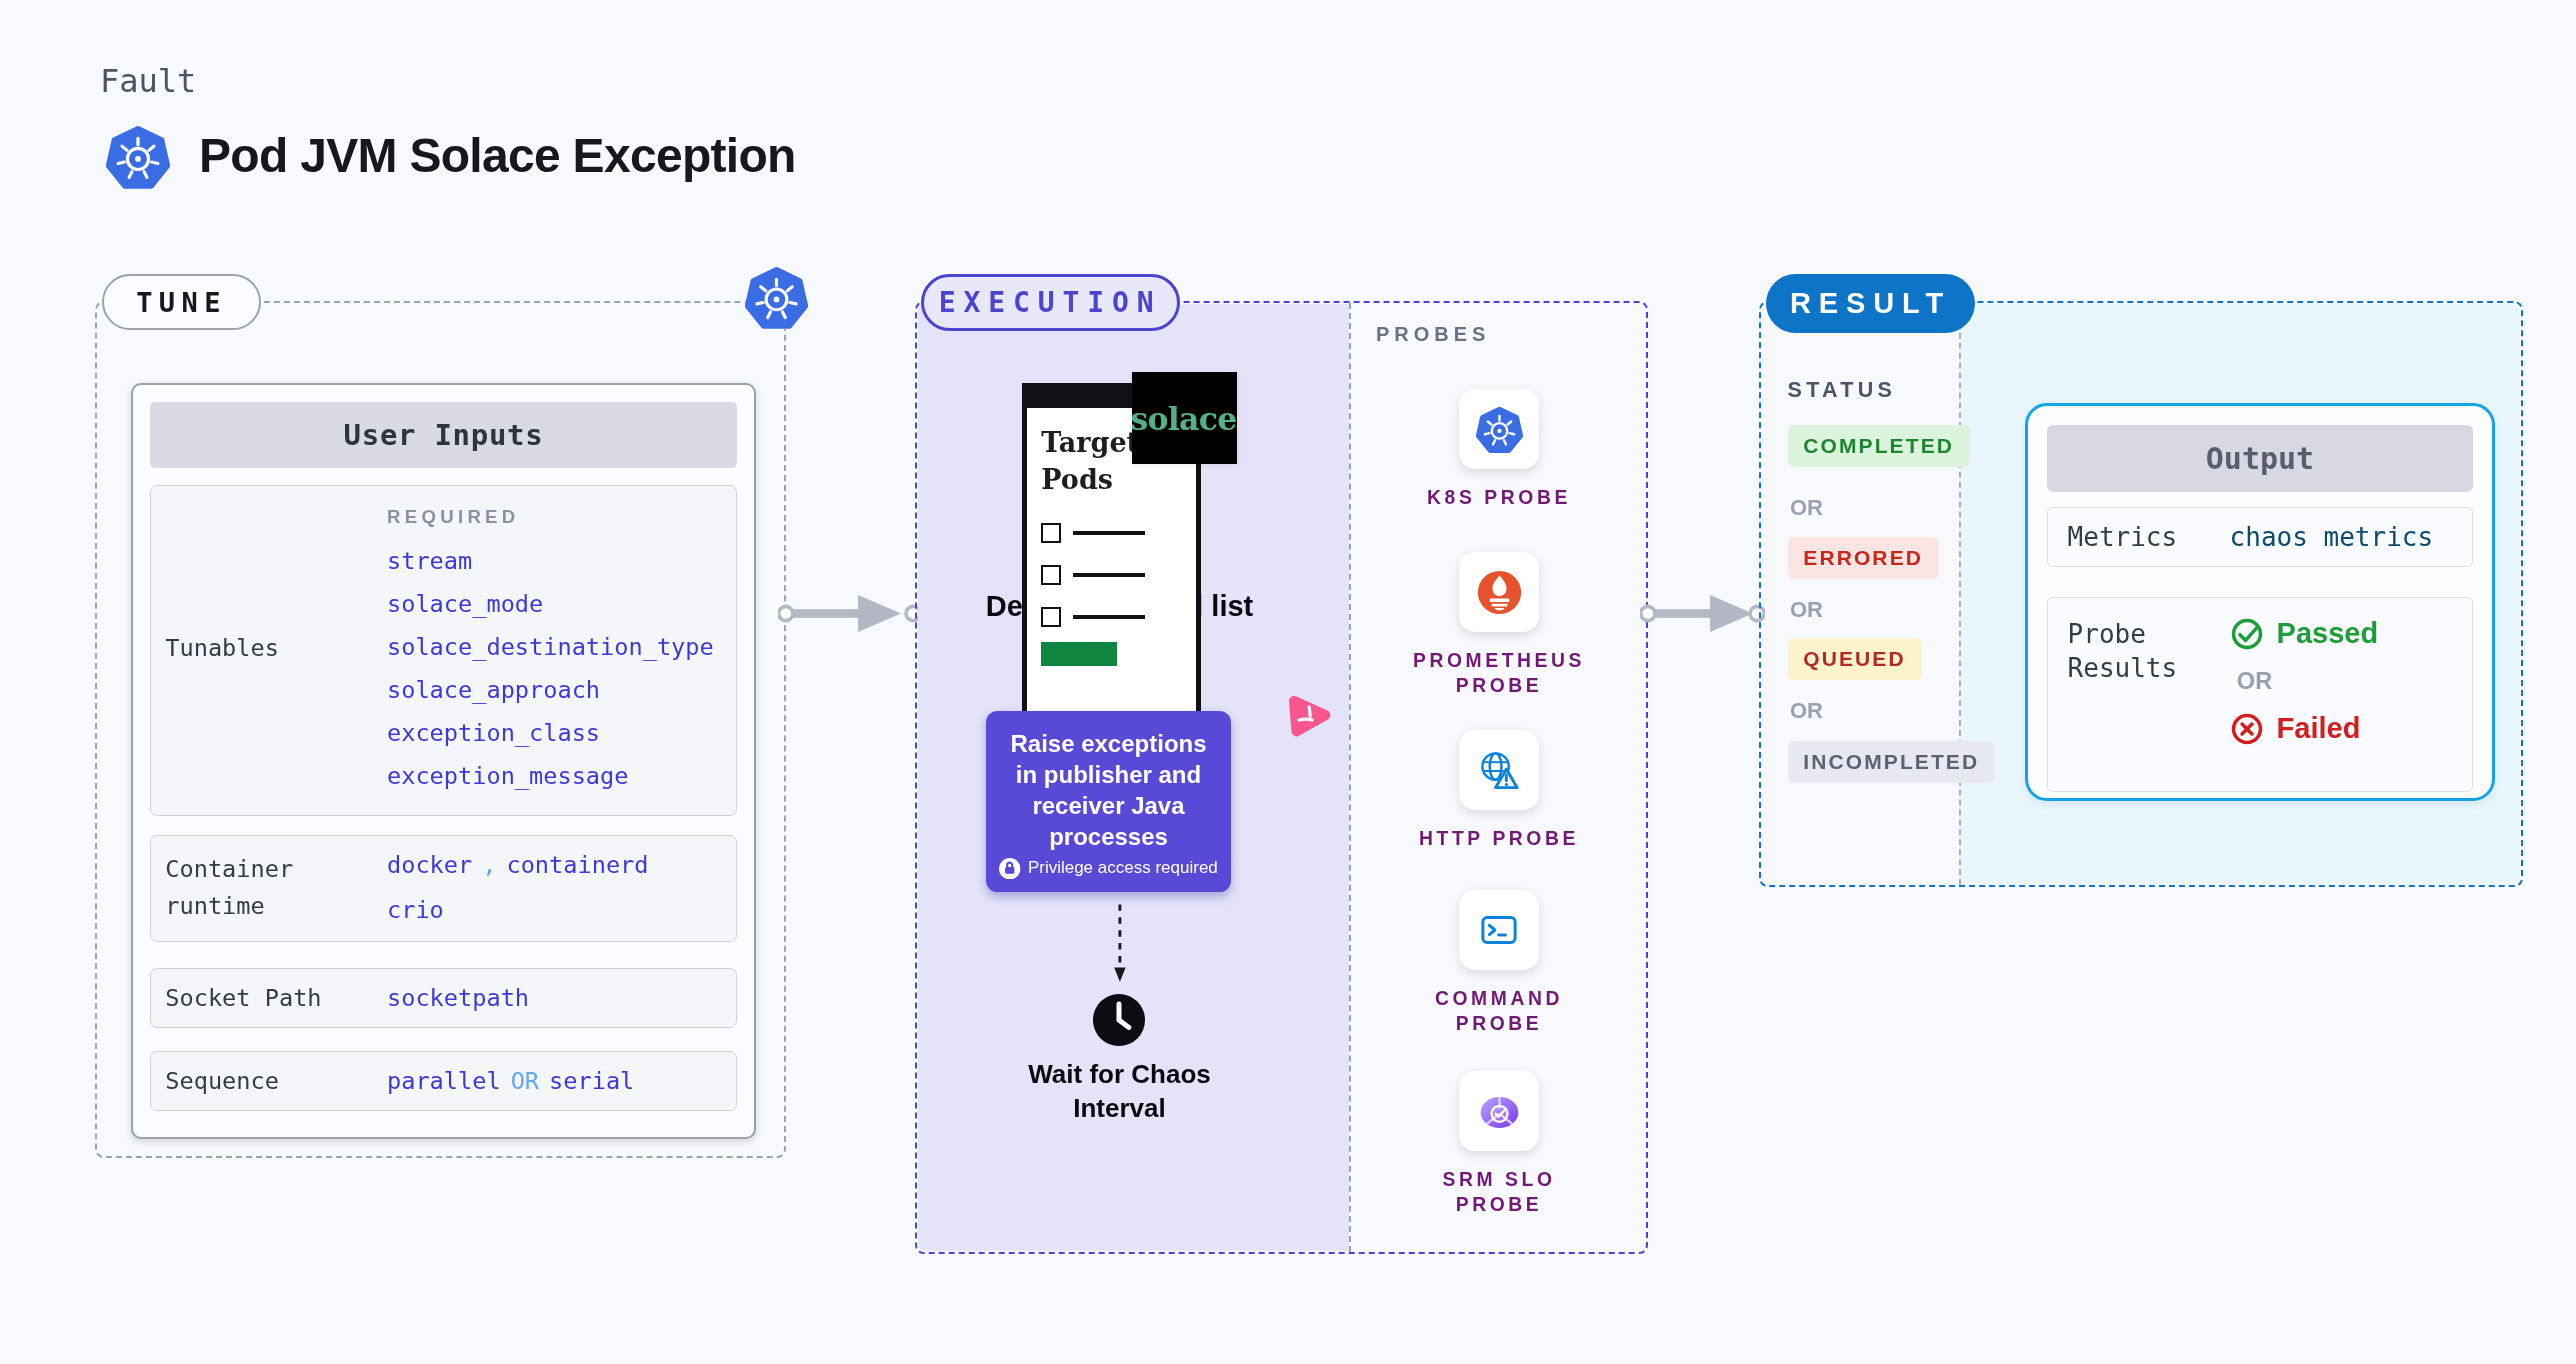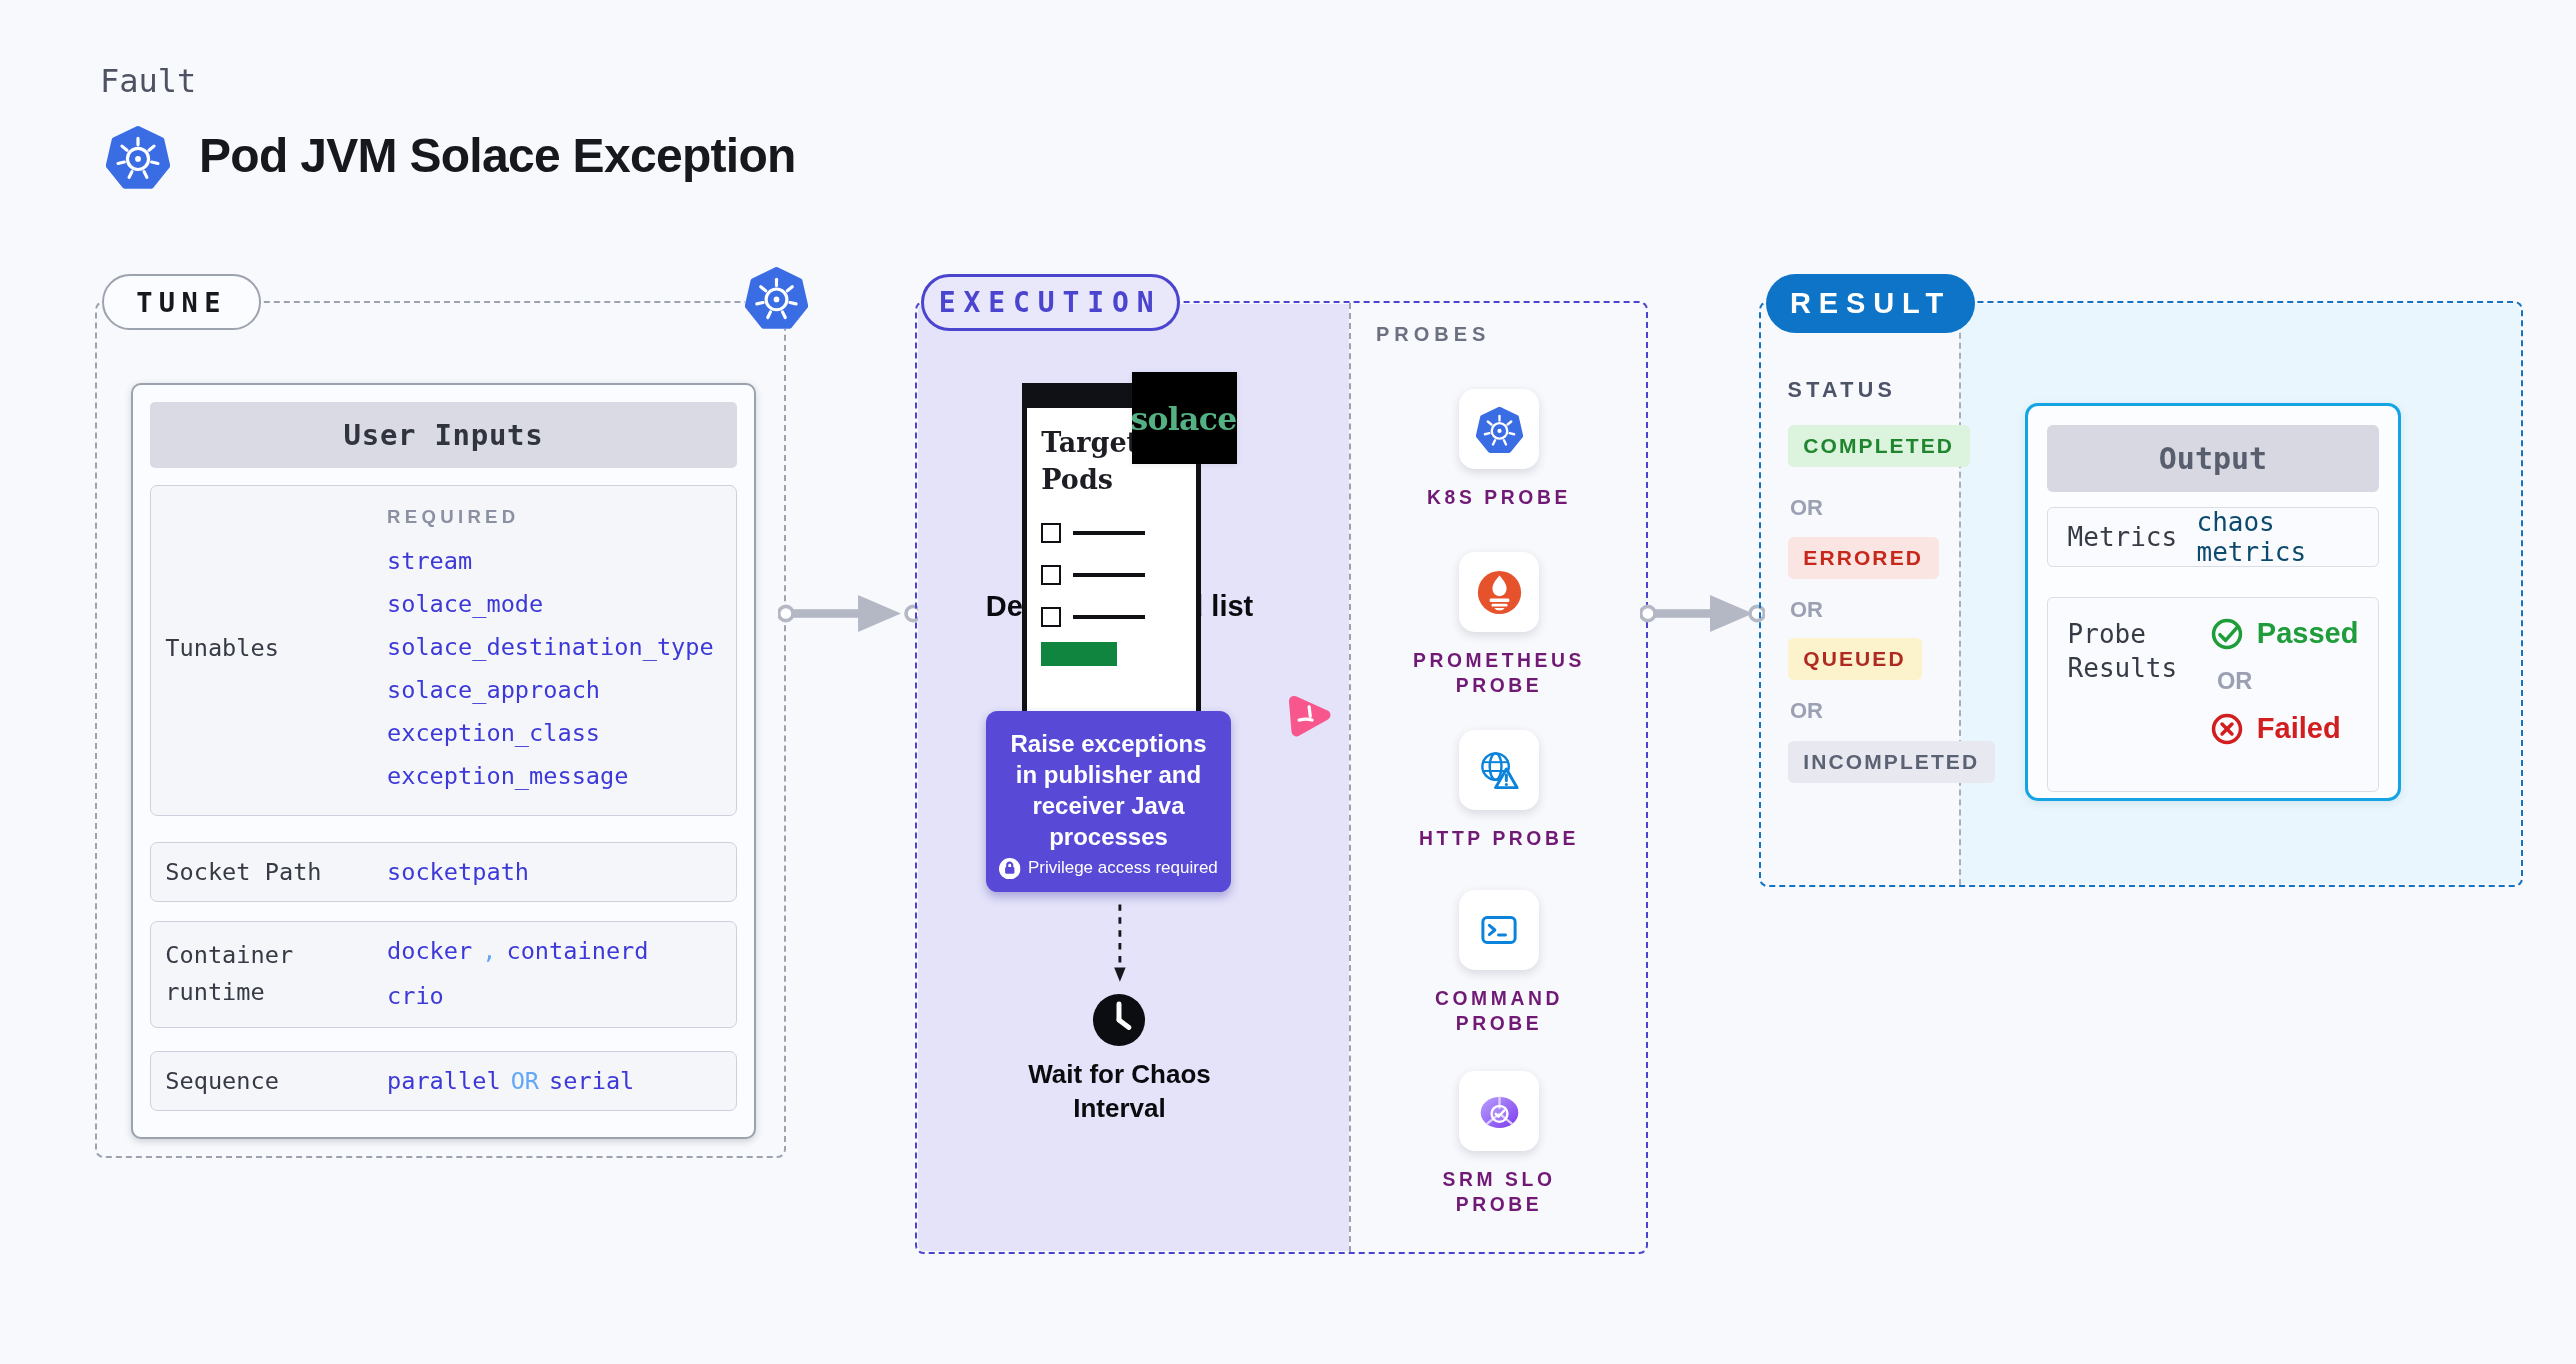--- a/index.html
+++ b/index.html
@@ -94,22 +94,22 @@
   .result-divider { position:absolute; left:198px; top:0; height:100%; border-left:2.1px dashed #a9aeb9; }
   .status-heading { position:absolute; left:26.5px; top:75px; font-size:21.5px; font-weight:bold; letter-spacing:4.3px; color:#4d5468; }
   .badge { position:absolute; left:26.5px; height:42px; display:inline-flex; align-items:center; padding:0 15.8px;
            border-radius:5.7px; font-size:21px; font-weight:bold; letter-spacing:2.1px; }
   .badge-success { background:#dcf3dd; color:#20852f; }
   .badge-error   { background:#fbe5e2; color:#c6281c; }
   .badge-warning { background:#fcf3cd; color:#b02a21; }
   .badge-neutral { background:#e8e9f0; color:#5b6273; }
   .or-label { position:absolute; left:29px; font-size:22px; font-weight:bold; color:#9ba1b3; }
 
-  .output-card { position:absolute; left:264px; top:100px; width:376px; height:398px; background:#fcfdff;
-                 border:3.6px solid #14a4e4; border-radius:13px; box-shadow:0 2.9px 8.6px rgba(30,90,140,.10); padding:18.6px; z-index:2; }
+  .output-card { position:absolute; left:264px; top:100px; width:470px; height:398px; background:#fcfdff;
+                 border:3.6px solid #14a4e4; border-radius:22px; box-shadow:0 2.9px 8.6px rgba(30,90,140,.10); padding:18.6px; z-index:2; }
   .output-header { height:67px; background:#d7d8e2; border-radius:5.7px; display:flex; align-items:center; justify-content:center;
                    font-family:"DejaVu Sans Mono",monospace; font-weight:bold; font-size:30px; color:#595e6f; }
   .out-row { border:1.4px solid #dadde6; border-radius:5.7px; background:#fafbfe; display:flex; padding:0 20px; }
   .metrics-row { margin-top:15.8px; height:60px; align-items:center; }
   .out-label { width:162px; font-family:"DejaVu Sans Mono",monospace; font-size:26px; color:#363b46; line-height:34px; }
   .metrics-value { font-family:"DejaVu Sans Mono",monospace; font-size:26px; color:#0c4a6e; }
   .probe-res-row { margin-top:30px; height:195px; padding-top:18.6px; }
   .pr-result-line { display:flex; align-items:center; gap:13px; }
   .passed-text { font-size:29px; font-weight:bold; color:#1f9d3b; }
   .failed-text { font-size:29px; font-weight:bold; color:#d21e1e; }
@@ -229,38 +229,38 @@
           <div class="required">REQUIRED</div>
           <div class="code-val">stream</div>
           <div class="code-val">solace_mode</div>
           <div class="code-val">solace_destination_type</div>
           <div class="code-val">solace_approach</div>
           <div class="code-val">exception_class</div>
           <div class="code-val">exception_message</div>
         </div>
       </div>
 
-      <div class="ui-row row-single">
-        <div class="ui-row-label">Socket Path</div>
-        <div class="code-val">socketpath</div>
-      </div>
-
       <div class="ui-row row-container">
         <div class="ui-row-label">
           <div>Container</div>
           <div>runtime</div>
         </div>
         <div class="cr-vals">
           <div class="val-line">
             <span class="code-val">docker</span>
             <span class="code-val code-light">,</span>
             <span class="code-val">containerd</span>
           </div>
           <div class="code-val">crio</div>
         </div>
+      </div>
+
+      <div class="ui-row row-single">
+        <div class="ui-row-label">Socket Path</div>
+        <div class="code-val">socketpath</div>
       </div>
 
       <div class="ui-row row-single row-seq">
         <div class="ui-row-label">Sequence</div>
         <div class="val-line">
           <span class="code-val">parallel</span>
           <span class="code-val code-light">OR</span>
           <span class="code-val">serial</span>
         </div>
       </div>

